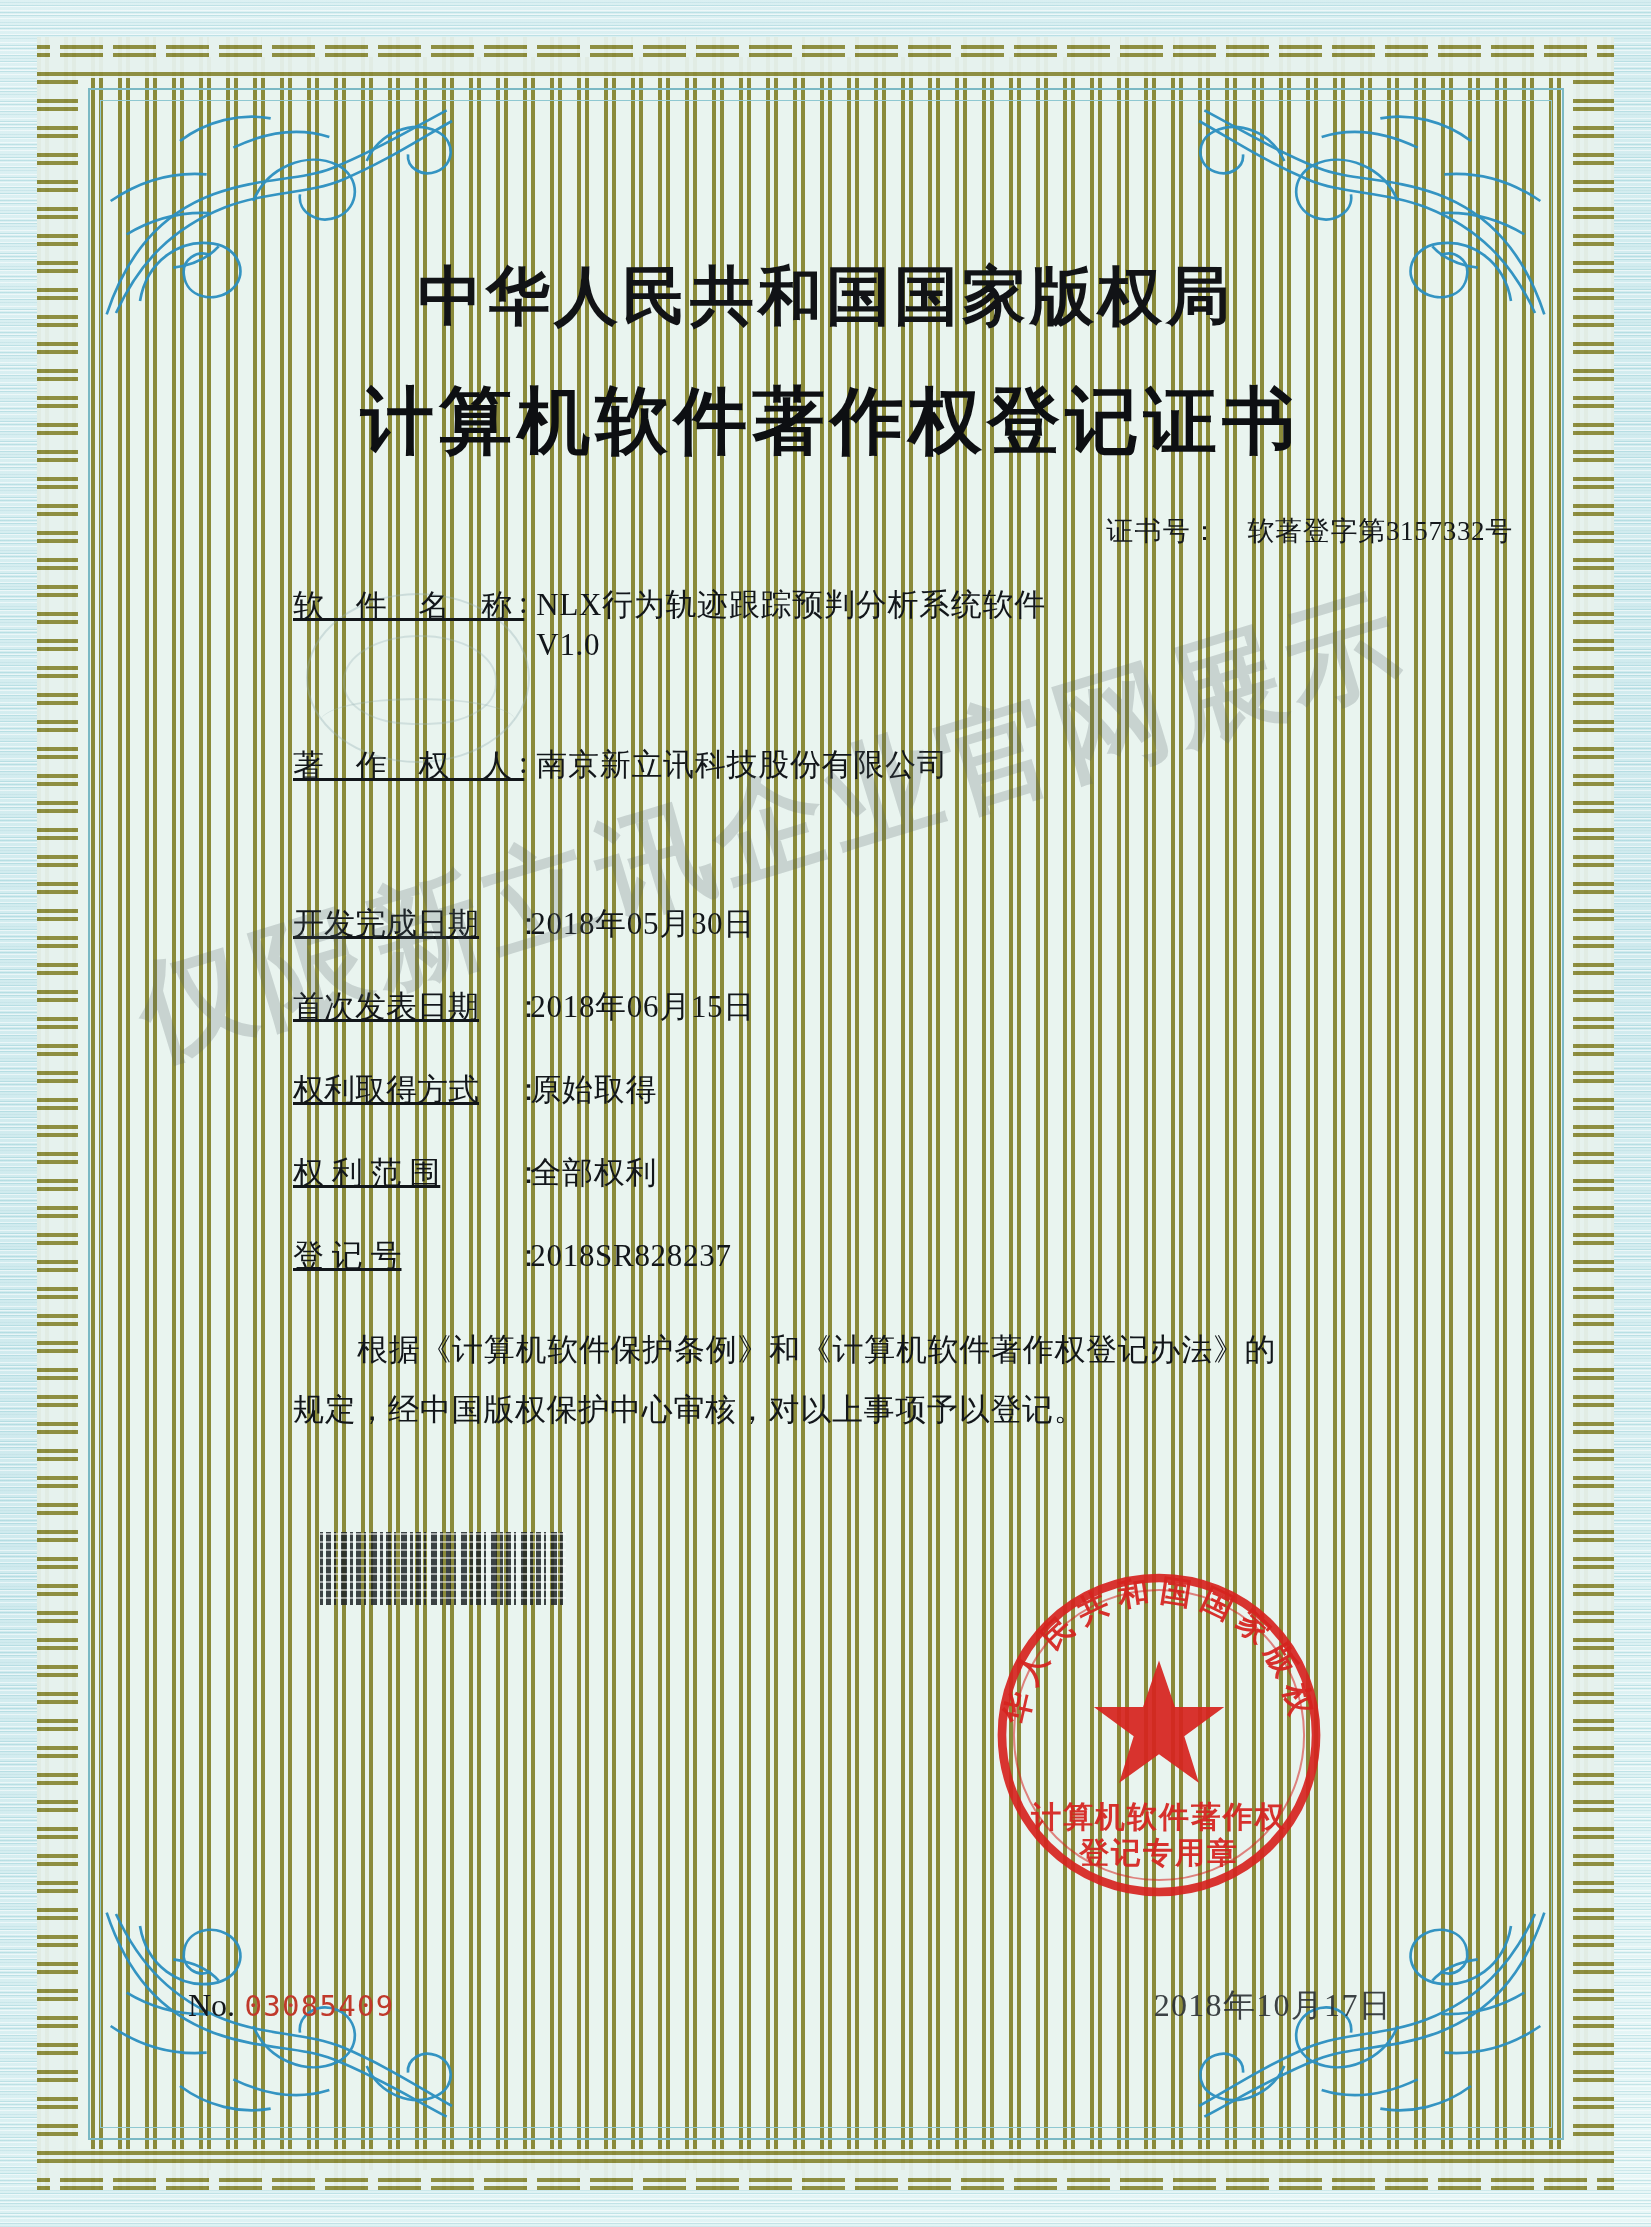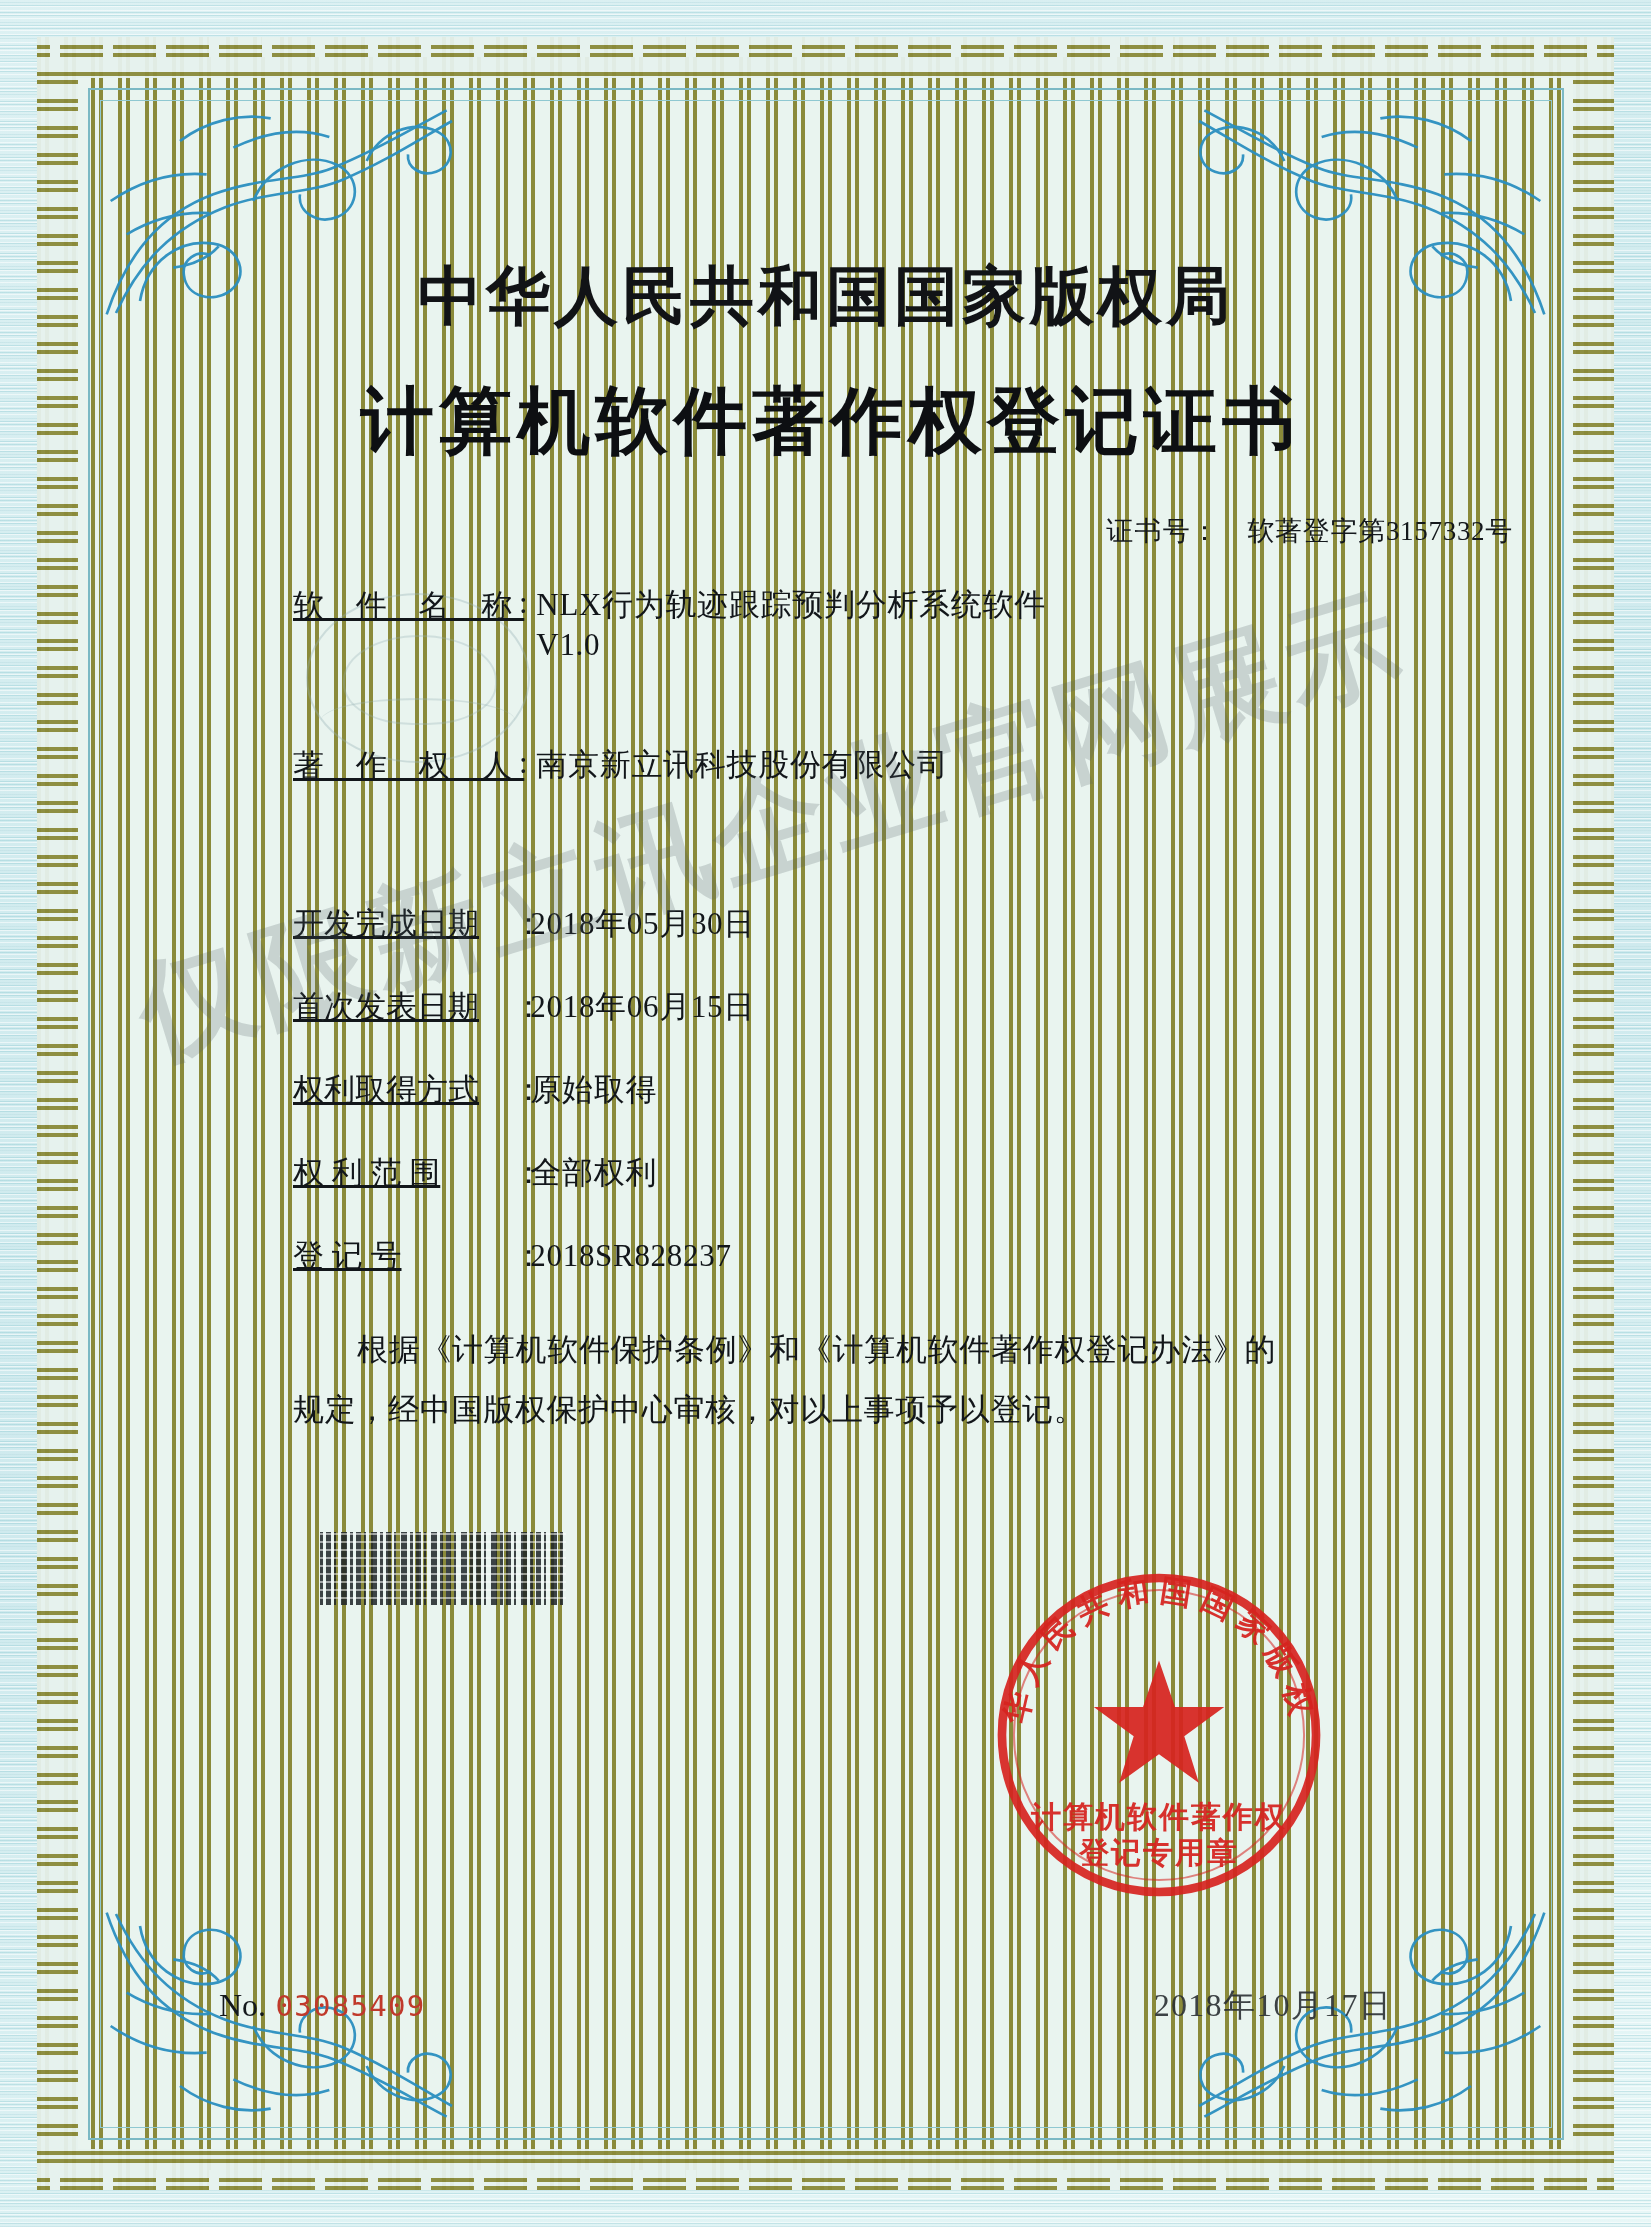--- a/index.html
+++ b/index.html
@@ -254,21 +254,21 @@
     height: 346px;
   }
   .seal svg { width: 100%; height: 100%; display: block; }
 
   
   .footer {
     position: absolute;
     left: 0;
     right: 0;
     bottom: 100px;
-    padding: 0 160px 0 119px;
+    padding: 0 160px 0 88px;
     display: flex;
     justify-content: space-between;
     align-items: baseline;
   }
   .footer-no {
     font-size: 32px;
     color: #14181c;
     font-family: "Liberation Serif", serif;
   }
   .footer-no .num {

